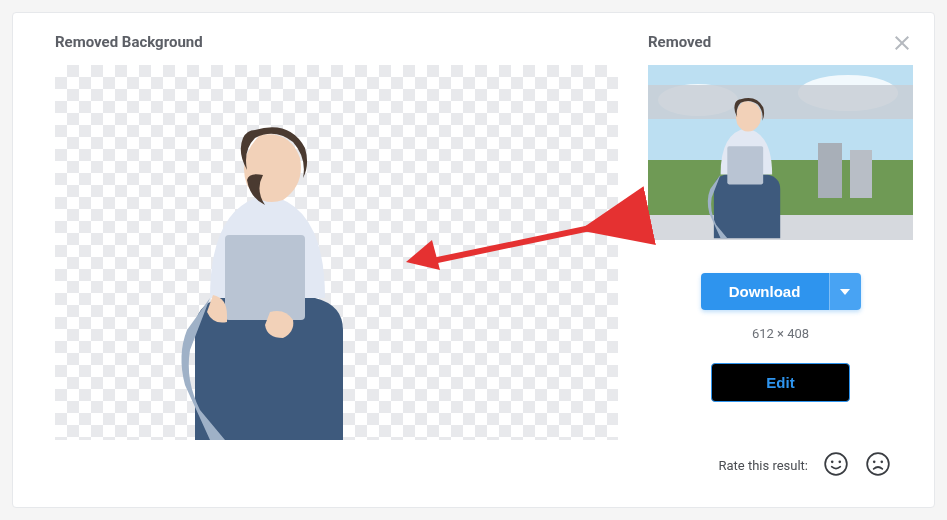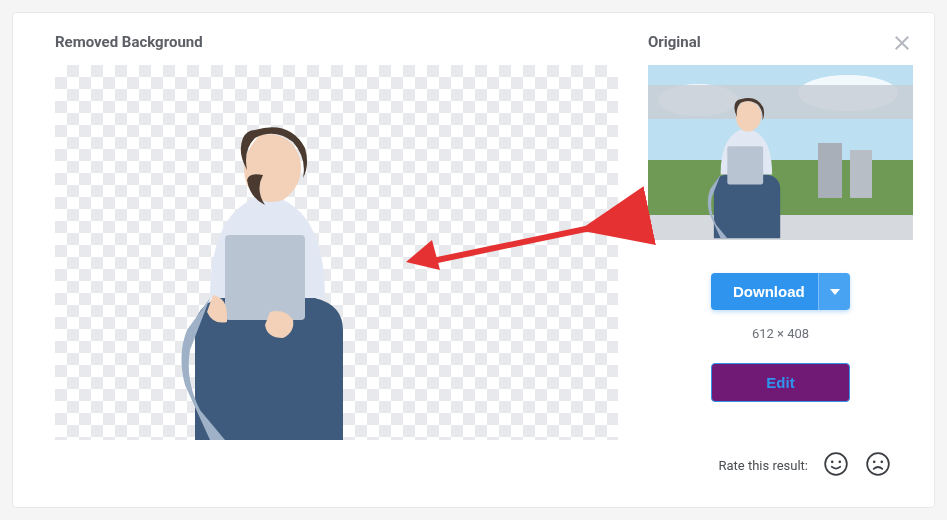--- a/index.html
+++ b/index.html
@@ -69,42 +69,42 @@
       box-shadow: 0 2px 4px rgba(46,148,238,0.3);
     }
     .download-btn {
       background: #2e94ee;
       color: #fff;
       font-weight: 700;
       font-size: 15px;
       border: none;
       padding: 10px 22px;
       cursor: pointer;
-      width: 107px;
+      width: 128px;
     }
     .download-caret {
       background: #48a3f3;
       border: none;
       border-left: 1px solid rgba(255,255,255,0.3);
       color: #fff;
       width: 32px;
       cursor: pointer;
       display: flex;
       align-items: center;
       justify-content: center;
     }
     .dimensions {
       margin-top: 16px;
       color: #6d7178;
       font-size: 13px;
     }
     .edit-btn {
       margin-top: 22px;
       border: 1px solid #2e94ee;
-      background: #701a75;
+      background: #000000;
       color: #2e94ee;
       font-weight: 700;
       font-size: 15px;
       padding: 10px 20px;
       width: 139px;
       border-radius: 4px;
       cursor: pointer;
     }
     .rate-row {
       position: absolute;
@@ -173,21 +173,21 @@
           <path fill="#f2d1b8" d="M145 55 Q175 50 185 78 Q190 105 168 120 Q145 128 132 105 Q122 78 145 55 Z"></path>
           <path fill="#4a3a30" d="M140 50 Q175 40 190 68 Q195 85 188 98 Q192 78 178 62 Q160 48 140 58 Q128 70 132 90 Q122 72 128 58 Q132 50 140 50 Z"></path>
           <path fill="#4a3a30" d="M148 95 Q140 110 150 125 Q135 118 132 100 Q134 92 148 95 Z"></path>
           <path fill="#f2d1b8" d="M155 232 Q170 228 178 240 Q180 252 168 258 Q152 258 150 245 Z"></path>
           <path fill="#f2d1b8" d="M98 215 Q112 218 112 235 L112 242 Q98 245 92 232 Z"></path>
         </svg>
       </div>
     </div>
 
     <div class="right-col">
-      <div class="section-title">Original</div>
+      <div class="section-title">Removed</div>
       <div class="original-preview">
         <svg width="265" height="175" style="position:absolute;top:0;left:0">
           <rect x="0" y="0" width="265" height="95" fill="#bcdff2"></rect>
           <ellipse cx="50" cy="35" rx="40" ry="16" fill="#ffffff" opacity="0.8"></ellipse>
           <ellipse cx="200" cy="28" rx="50" ry="18" fill="#ffffff" opacity="0.8"></ellipse>
           <rect x="0" y="20" width="265" height="34" fill="#c9cfd6" opacity="0.85"></rect>
           <rect x="0" y="95" width="265" height="55" fill="#6f9a55"></rect>
           <rect x="170" y="78" width="24" height="55" fill="#a8afb8"></rect>
           <rect x="202" y="85" width="22" height="48" fill="#b8bec6"></rect>
           <rect x="0" y="150" width="265" height="25" fill="#d6d9de"></rect>

